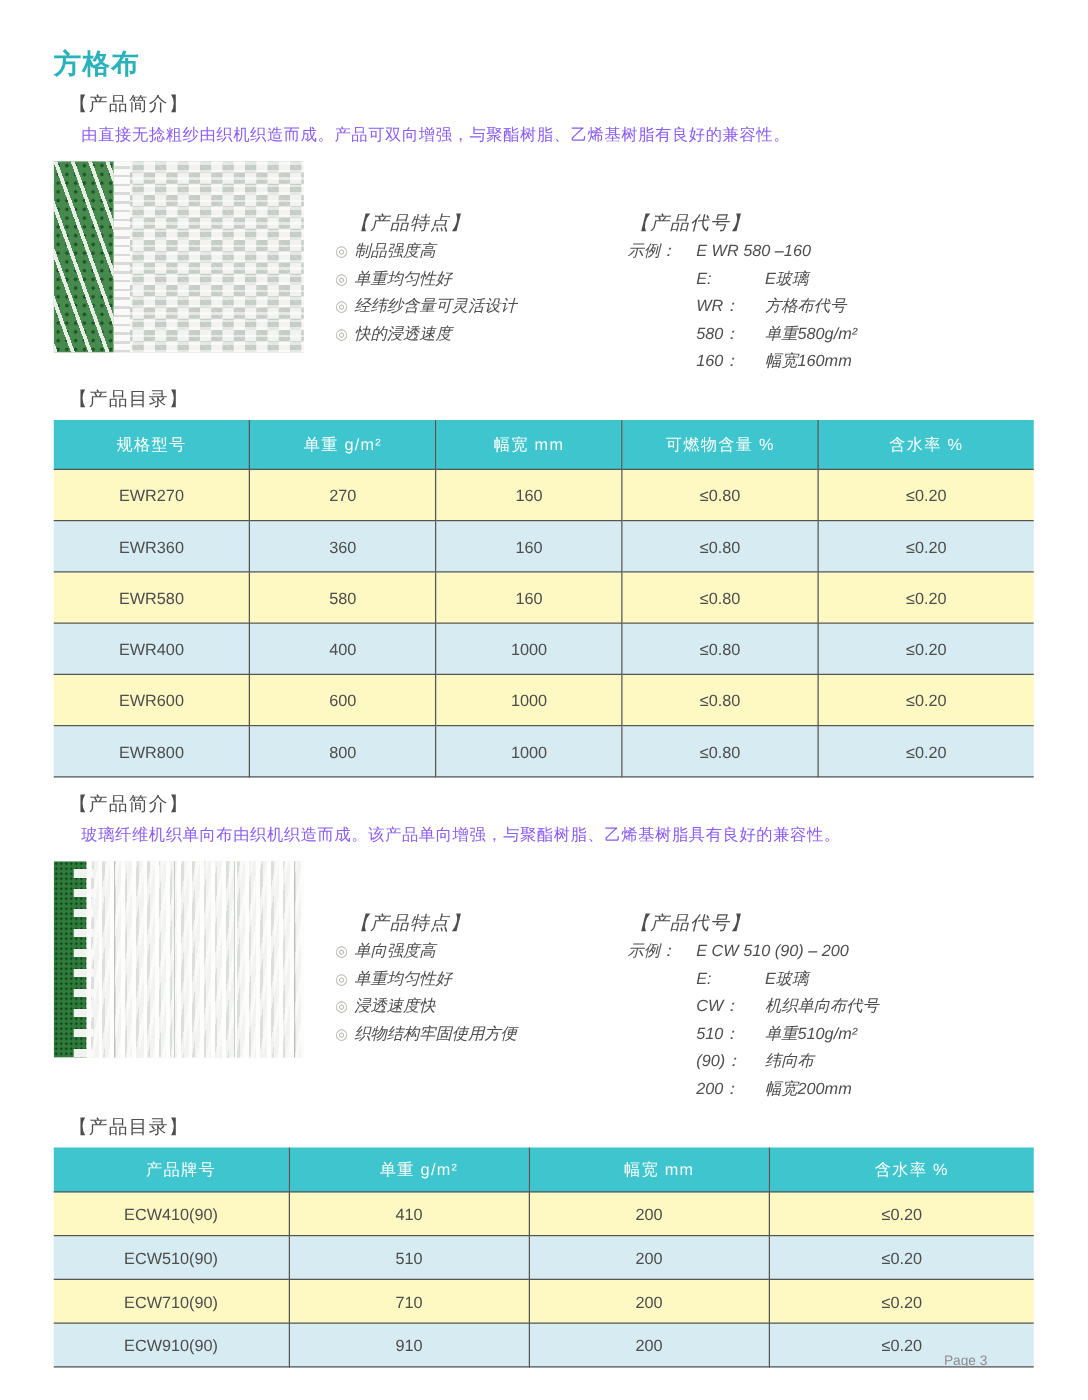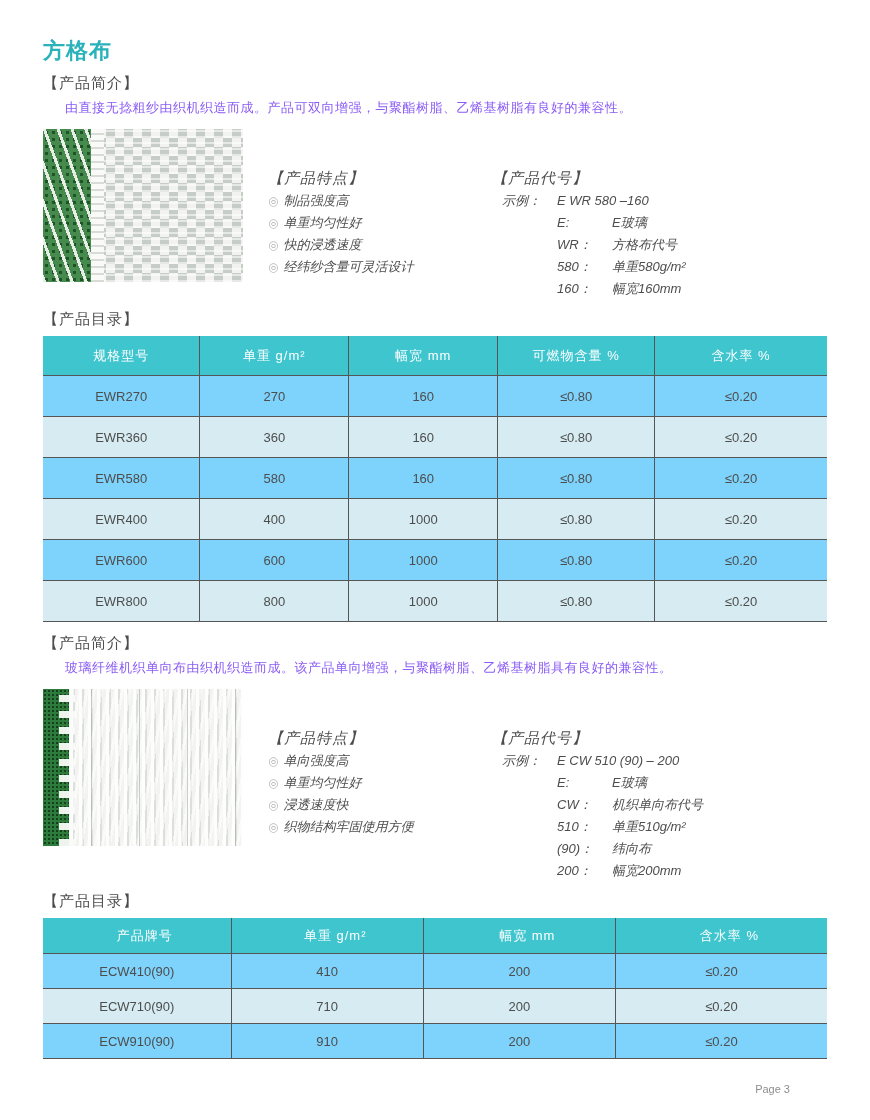--- a/index.html
+++ b/index.html
@@ -3,21 +3,21 @@
 <meta charset="utf-8">
 <style>
   html,body{margin:0;padding:0;background:#ffffff;}
   .page{
     width:870px;height:1120px;box-sizing:border-box;position:relative;
     background:#ffffff;color:#4d4d4d;
     font-family:"Liberation Sans","DejaVu Sans",sans-serif;
     padding:36px 43px 0 43px;overflow:hidden;
   }
   .sec-title{font-size:22px;font-weight:bold;color:#29b2ba;margin:0 0 8px 0;letter-spacing:1px;}
-  .bracket{font-size:15px;color:#4d4d4d;margin:0 0 6px 0;letter-spacing:1px;}
+  .bracket{font-size:15px;color:#4d4d4d;margin:0 0 6px 12px;letter-spacing:1px;}
   .intro{font-size:13px;color:#8b5cf6;margin:0 0 12px 22px;letter-spacing:0.5px;}
   .media-row{display:flex;align-items:flex-start;margin-bottom:10px;font-style:italic;}
   .photo{width:200px;height:153px;position:relative;overflow:hidden;flex-shrink:0;}
   .photo2{height:157px;}
   
   .photo-woven{
     background-color:#f2f3f0;
     background-image:
       repeating-linear-gradient(0deg,rgba(255,255,255,0.55) 0 2px,rgba(255,255,255,0) 2px 6px),
       linear-gradient(45deg,#c6ccc6 25%,transparent 25%,transparent 75%,#c6ccc6 75%),
@@ -69,21 +69,21 @@
   .code-key{width:55px;flex-shrink:0;}
   .catalog-heading{margin-bottom:7px;}
   .cat-table{
     width:100%;border-collapse:collapse;table-layout:fixed;
     text-align:center;font-size:13px;color:#4d4d4d;margin-bottom:12px;
   }
   .cat-table th{
     background:#3ec5ce;color:#ffffff;font-weight:normal;font-size:13px;
     border:1px solid #555555;border-top:none;letter-spacing:1px;
   }
-  .cat-table td{border:1px solid #555555;background:#7dd3fc;}
+  .cat-table td{border:1px solid #555555;background:#fef9c3;}
   .cat-table tbody tr:nth-child(even) td{background:#d6ecf2;}
   .cat-table th:first-child,.cat-table td:first-child{border-left:none;}
   .cat-table th:last-child,.cat-table td:last-child{border-right:none;}
   .t1 th{height:37px;} .t1 td{height:38px;}
   .t2 th{height:33px;padding-left:17px;} .t2 td{height:32px;}
   .footer{position:absolute;top:1083px;right:80px;font-size:11px;color:#8e8e8e;}
 </style>
 </head>
 <body>
 
@@ -98,22 +98,22 @@
       <div class="photo photo-woven">
         <div class="edge1"></div>
         <div class="fringe1"></div>
       </div>
 
       <div class="features">
         <div class="bracket">【产品特点】</div>
         <ul>
           <li><span class="bullet">◎</span><span>制品强度高</span></li>
           <li><span class="bullet">◎</span><span>单重均匀性好</span></li>
+          <li><span class="bullet">◎</span><span>经纬纱含量可灵活设计</span></li>
           <li><span class="bullet">◎</span><span>快的浸透速度</span></li>
-          <li><span class="bullet">◎</span><span>经纬纱含量可灵活设计</span></li>
         </ul>
       </div>
 
       <div class="codes">
         <div class="bracket">【产品代号】</div>
         <div class="code-line">
           <span class="code-label">示例：</span>
           <span>E WR 580 –160</span>
         </div>
         <div class="code-line">
@@ -268,20 +268,26 @@
         </tr>
       </thead>
       <tbody>
         <tr>
           <td>ECW410(90)</td>
           <td>410</td>
           <td>200</td>
           <td>≤0.20</td>
         </tr>
         <tr>
+          <td>ECW510(90)</td>
+          <td>510</td>
+          <td>200</td>
+          <td>≤0.20</td>
+        </tr>
+        <tr>
           <td>ECW710(90)</td>
           <td>710</td>
           <td>200</td>
           <td>≤0.20</td>
         </tr>
         <tr>
           <td>ECW910(90)</td>
           <td>910</td>
           <td>200</td>
           <td>≤0.20</td>

